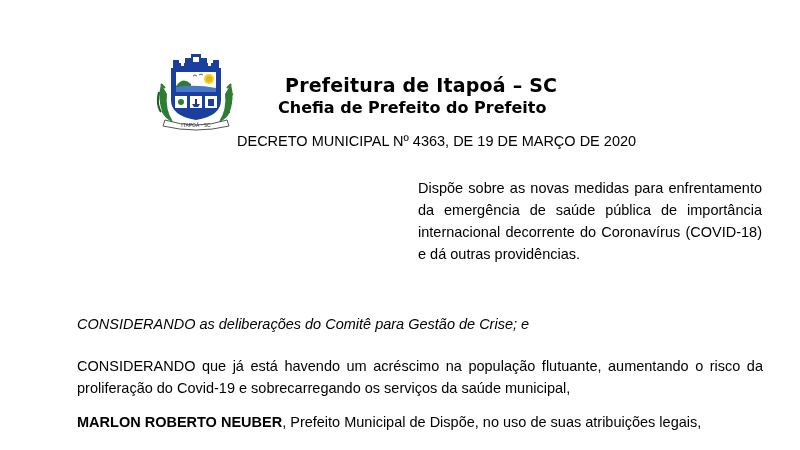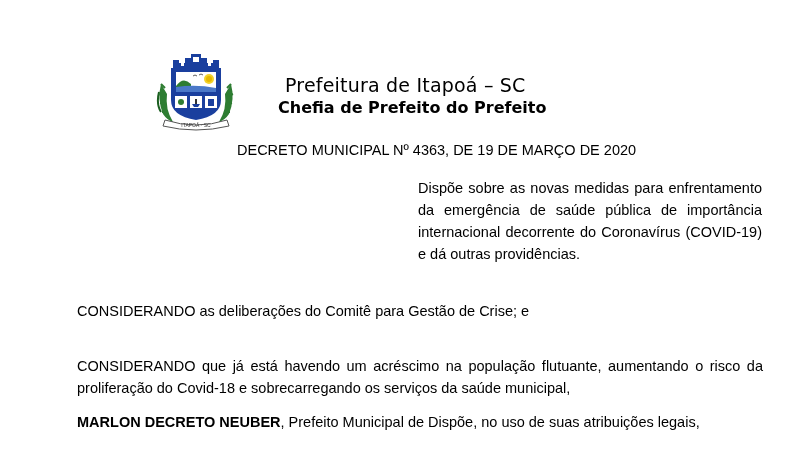--- a/index.html
+++ b/index.html
@@ -20,38 +20,38 @@
       left: 155px;
       top: 54px;
       width: 82px;
       height: 78px;
     }
     .header-title {
       position: absolute;
       left: 285px;
       top: 74px;
       font-family: "DejaVu Sans", sans-serif;
-      font-weight: normal;
+      font-weight: bold;
       font-size: 19px;
       letter-spacing: 0.2px;
       white-space: nowrap;
     }
     .header-subtitle {
       position: absolute;
       left: 278px;
       top: 98px;
       font-family: "DejaVu Sans", sans-serif;
       font-weight: bold;
       font-size: 16px;
       white-space: nowrap;
     }
     .decree-title {
       position: absolute;
       left: 237px;
-      top: 142px;
+      top: 133px;
       font-family: "Liberation Sans", sans-serif;
       font-size: 14.5px;
       white-space: nowrap;
     }
     .ementa {
       position: absolute;
       left: 418px;
       top: 177px;
       width: 344px;
       font-family: "Liberation Sans", sans-serif;
@@ -61,21 +61,21 @@
     }
     .para {
       position: absolute;
       left: 77px;
       width: 686px;
       font-family: "Liberation Sans", sans-serif;
       font-size: 14.5px;
       line-height: 22px;
       text-align: justify;
     }
-    .p1 { top: 300px; }
+    .p1 { top: 313px; font-style: italic; }
     .p2 { top: 355px; }
     .p3 { top: 411px; }
     .bold { font-weight: bold; }
   </style>
 </head>
 <body>
 
 <div class="crest">
   <svg width="82" height="78" viewBox="0 0 82 78" xmlns="http://www.w3.org/2000/svg">
 
@@ -111,17 +111,17 @@
     <path d="M10 66 Q41 76 72 66 L74 72 Q41 80 8 72 Z" fill="#ffffff" stroke="#555" stroke-width="1"></path>
     <text x="41" y="73" font-size="5" text-anchor="middle" fill="#333" font-family="Liberation Sans, sans-serif">ITAPOÁ · SC</text>
   </svg>
 </div>
 
 <div class="header-title">Prefeitura de Itapoá – SC</div>
 <div class="header-subtitle">Chefia de Prefeito do Prefeito</div>
 
 <div class="decree-title">DECRETO MUNICIPAL Nº 4363, DE 19 DE MARÇO DE 2020</div>
 
-<div class="ementa">Dispõe sobre as novas medidas para enfrentamento da emergência de saúde pública de importância internacional decorrente do Coronavírus (COVID-19) e dá outras providências.</div>
+<div class="ementa">Dispõe sobre as novas medidas para enfrentamento da emergência de saúde pública de importância internacional decorrente do Coronavírus (COVID-18) e dá outras providências.</div>
 
 <div class="para p1">CONSIDERANDO as deliberações do Comitê para Gestão de Crise; e</div>
-<div class="para p2">CONSIDERANDO que já está havendo um acréscimo na população flutuante, aumentando o risco da proliferação do Covid-18 e sobrecarregando os serviços da saúde municipal,</div>
-<div class="para p3"><span class="bold">MARLON DECRETO NEUBER</span><span>, Prefeito Municipal de Dispõe, no uso de suas atribuições legais,</span></div>
+<div class="para p2">CONSIDERANDO que já está havendo um acréscimo na população flutuante, aumentando o risco da proliferação do Covid-19 e sobrecarregando os serviços da saúde municipal,</div>
+<div class="para p3"><span class="bold">MARLON ROBERTO NEUBER</span><span>, Prefeito Municipal de Dispõe, no uso de suas atribuições legais,</span></div>
 
 </body></html>

